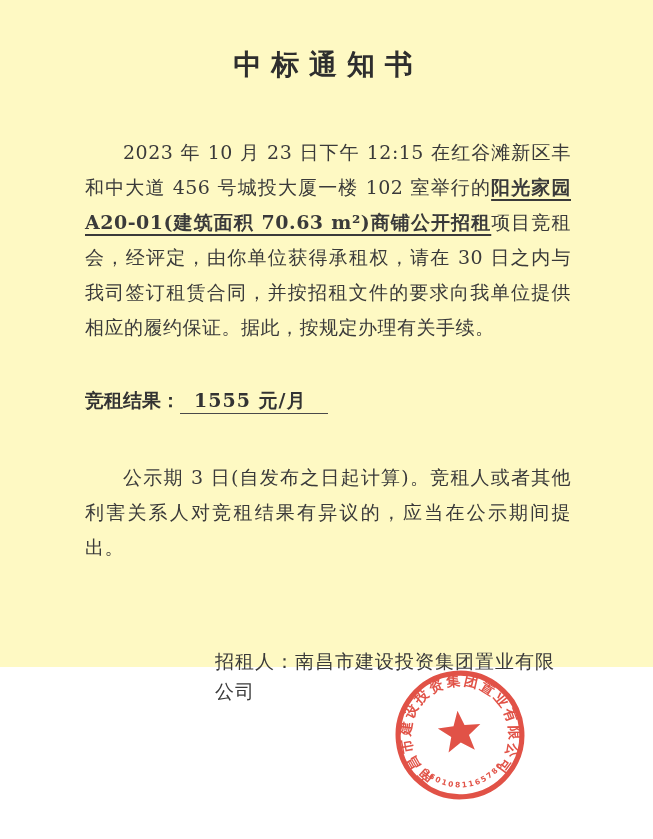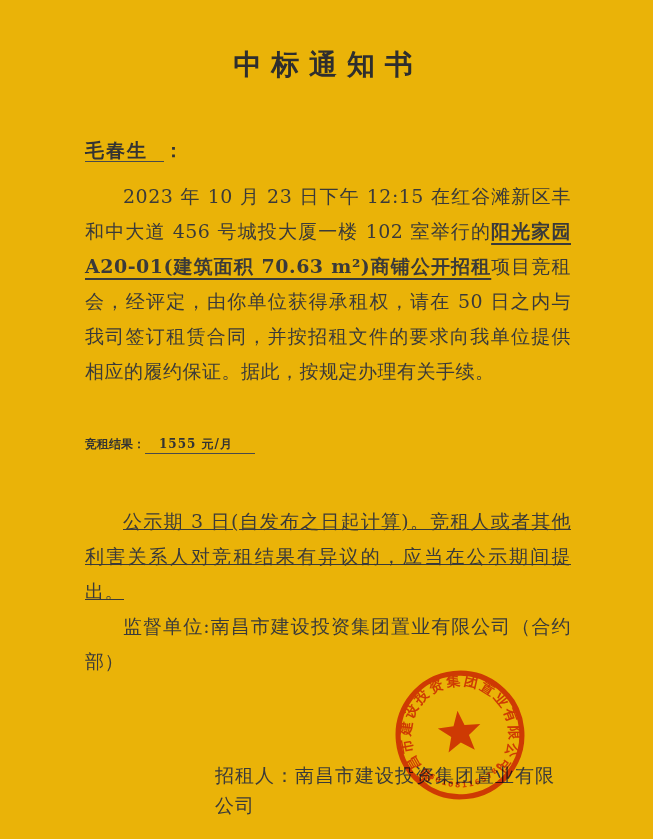--- a/index.html
+++ b/index.html
@@ -5,22 +5,22 @@
   * { margin: 0; padding: 0; box-sizing: border-box; }
   html, body { background: #ffffff; }
   body {
     width: 653px; height: 839px;
     font-family: "DejaVu Serif", "Liberation Serif", serif;
     color: #3a3a3a;
     overflow: hidden;
   }
   .page {
     position: relative;
-    width: 653px; height: 839px;
-    background: #eab308;
+    width: 653px; height: 667px;
+    background: #fef9c3;
     padding: 45px 82px 0 85px;
   }
   .title {
     font-size: 28px;
     font-weight: bold;
     color: #2e2e2e;
     text-align: center;
     letter-spacing: 0.35em;
     line-height: 40px;
     margin-bottom: 50px;
@@ -45,38 +45,38 @@
     letter-spacing: 0.5px;
   }
   .hl {
     font-weight: bold;
     text-decoration: underline;
     text-underline-offset: 5px;
     text-decoration-thickness: 1.5px;
   }
   .result-line {
     margin-top: 40px;
-    font-size: 12px;
+    font-size: 19px;
     line-height: 30px;
     font-weight: bold;
     color: #333;
   }
   .result-value {
     border-bottom: 1.5px solid #4a4a4a;
     padding: 0 22px 2px 14px;
     letter-spacing: 1px;
   }
   .notice-block {
     margin-top: 45px;
     font-size: 19px;
     line-height: 35px;
     text-align: justify;
     letter-spacing: 0.5px;
   }
-  .notice-para { text-indent: 2em; text-decoration: underline; }
+  .notice-para { text-indent: 2em; }
   .sup-line, .phone-line { text-indent: 2em; }
   .sig-line {
     margin-top: 81px;
     padding-left: 130px;
     font-size: 19px;
     line-height: 30px;
     letter-spacing: 1px;
   }
   .seal {
     position: absolute;
@@ -105,35 +105,31 @@
   }
   .seal-star { fill: #dd3a2d; }
 </style>
 </head>
 <body>
 
 <div class="page">
 
   <h1 class="title">中标通知书</h1>
 
-  <div class="recipient-line">
-    <span class="recipient">毛春生</span><span>：</span>
-  </div>
 
   <p class="body-para">
-    <span>2023 年 10 月 23 日下午 12:15 在红谷滩新区丰和中大道 456 号城投大厦一楼 102 室举行的</span><span class="hl">阳光家园 A20-01(建筑面积 70.63 m²)商铺公开招租</span><span>项目竞租会，经评定，由你单位获得承租权，请在 50 日之内与我司签订租赁合同，并按招租文件的要求向我单位提供相应的履约保证。据此，按规定办理有关手续。</span>
+    <span>2023 年 10 月 23 日下午 12:15 在红谷滩新区丰和中大道 456 号城投大厦一楼 102 室举行的</span><span class="hl">阳光家园 A20-01(建筑面积 70.63 m²)商铺公开招租</span><span>项目竞租会，经评定，由你单位获得承租权，请在 30 日之内与我司签订租赁合同，并按招租文件的要求向我单位提供相应的履约保证。据此，按规定办理有关手续。</span>
   </p>
 
   <div class="result-line">
     <span>竞租结果：</span><span class="result-value">1555 元/月</span>
   </div>
 
   <div class="notice-block">
     <p class="notice-para">公示期 3 日(自发布之日起计算)。竞租人或者其他利害关系人对竞租结果有异议的，应当在公示期间提出。</p>
-    <div class="sup-line">监督单位:南昌市建设投资集团置业有限公司（合约部）</div>
   </div>
 
   <div class="sig-line">
     <span>招租人：</span><span>南昌市建设投资集团置业有限公司</span>
   </div>
 
   <div class="seal">
     <svg viewBox="0 0 160 160">
       <circle class="seal-ring" cx="80" cy="80" r="66"></circle>
       <defs>

